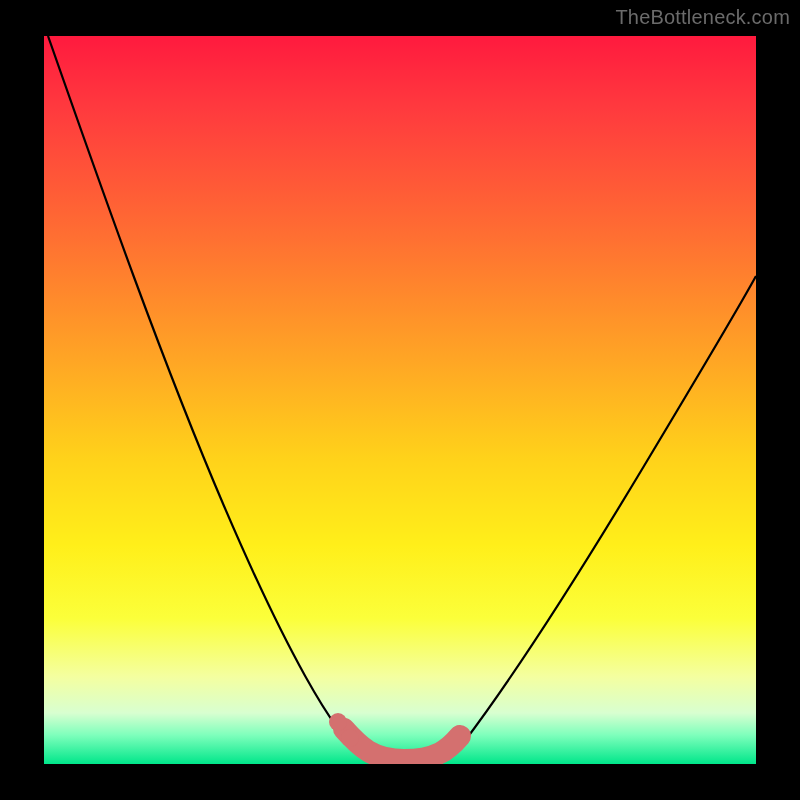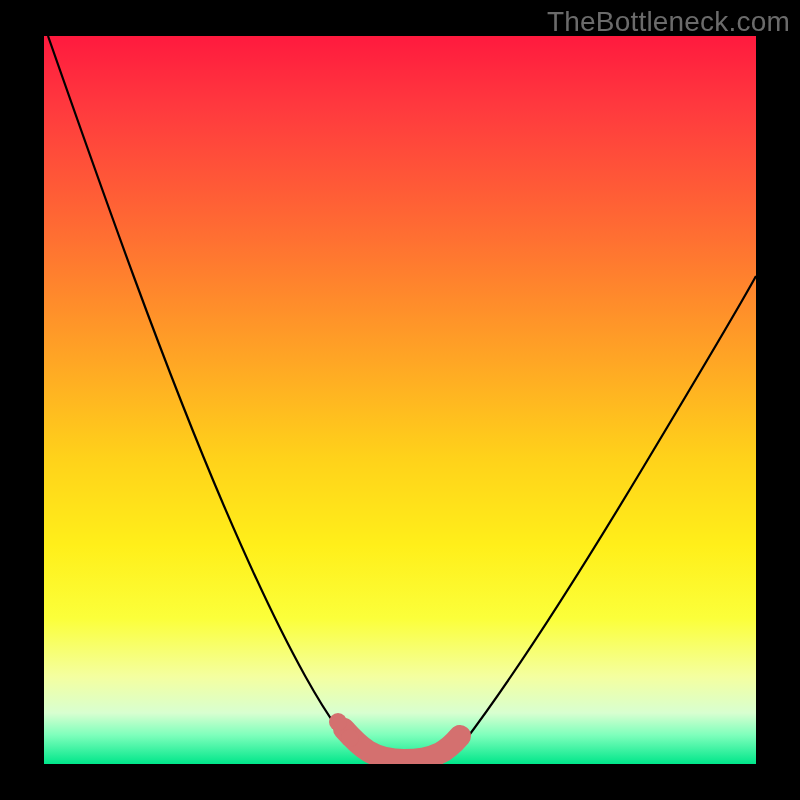--- a/index.html
+++ b/index.html
@@ -37,21 +37,21 @@
       #d8ffd0 93%,
       #7fffbc 96%,
       #00e68a 100%
     );
   }
   .watermark {
     position: absolute;
     top: 6px;
     right: 10px;
     color: #6b6b6b;
-    font-size: 28px;
+    font-size: 20px;
     letter-spacing: 0.2px;
     user-select: none;
   }
   svg.curve {
     position: absolute;
     left: 0;
     top: 0;
     width: 712px;
     height: 728px;
     pointer-events: none;

